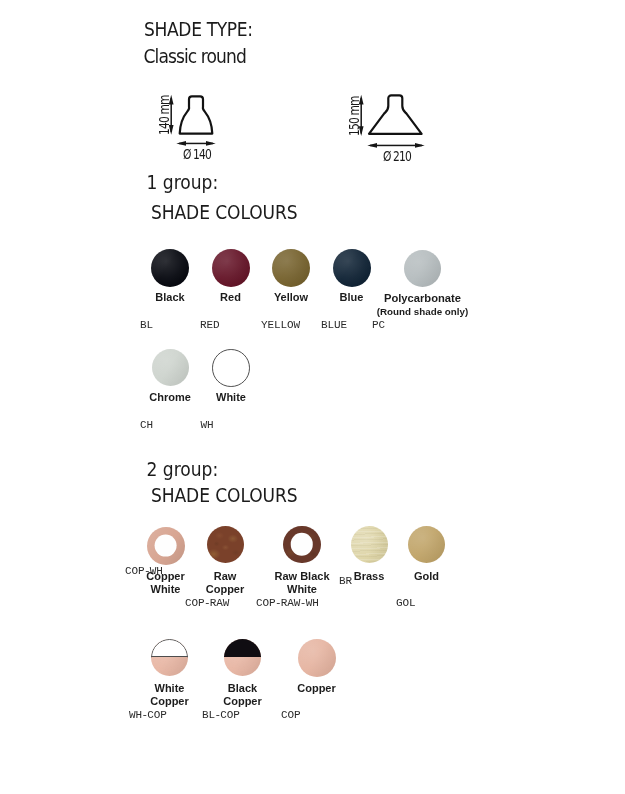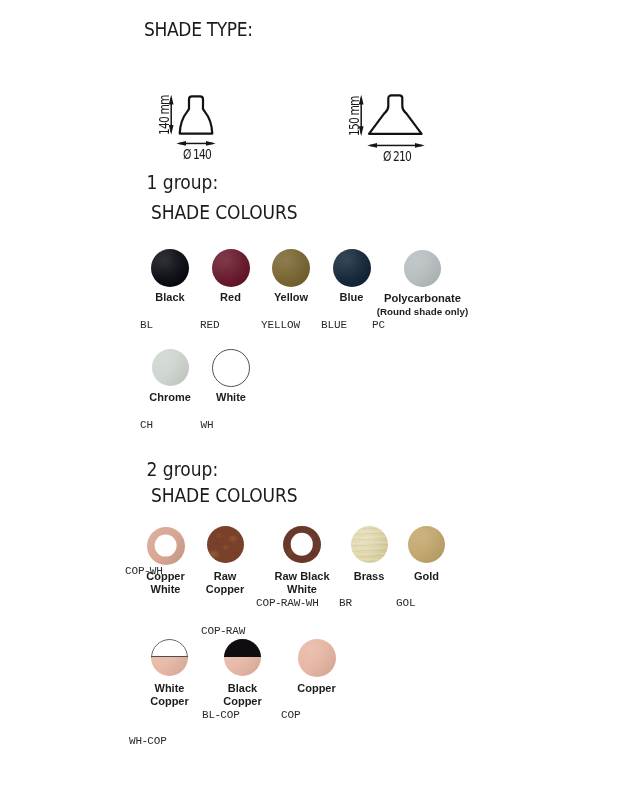--- a/index.html
+++ b/index.html
@@ -75,20 +75,21 @@
        transform-origin:0 0;transform:scaleX(0.85);}
   .dim.vlabel{transform-origin:0 0;transform:rotate(-90deg) scaleX(0.85);}
 </style>
 </head>
 <body>
 
 <div class="page">
 
   <div class="h1 tight" style="left:144px;top:17.5px;">SHADE TYPE:</div>
 
+  <div class="h1 mixed" style="left:143.5px;top:44.5px;">Classic round</div>
 
   <svg class="drawing" style="left:150px;top:88px;" width="70" height="80" viewBox="150 88 70 80">
     <path d="M191.9 96.4 H200.1 A2.9 2.9 0 0 1 203.0 99.3 V107.1
              C201.2 111.3 211.5 112.7 212.3 133.6
              H179.7
              C180.5 112.7 190.8 111.3 189.0 107.1
              V99.3 A2.9 2.9 0 0 1 191.9 96.4 Z" fill="none" stroke="#121212" stroke-width="2.2" stroke-linejoin="round" stroke-linecap="round"></path>
   </svg>
   <svg class="drawing" style="left:165px;top:90px;" width="55" height="80" viewBox="165 90 55 80">
     <g fill="#161616">
@@ -159,37 +160,37 @@
   <div class="sw" style="left:212.2px;top:349.2px;width:37.7px;height:37.7px;background:#fff;border:0.9px solid #505050;box-sizing:border-box;"></div>
   <div class="lbl" style="left:200.5px;top:391px;width:61px;">White</div>
   <div class="code" style="left:200.5px;top:418.5px;width:61px;">WH</div>
 
   <div class="sw ring" style="left: 146.5px; top: 526.5px; width: 38px; height: 38px; --c: #d8a693;"></div>
   <div class="lbl" style="left:133px;top:570px;width:65px;"><span>Copper</span><br><span>White</span></div>
   <div class="code" style="left:125px;top:565px;width:81px;">COP<span class="hy">-</span>WH</div>
 
   <div class="sw patina" style="left: 206.5px; top: 525.5px; width: 37px; height: 37px; --c: #7a412a;"></div>
   <div class="lbl" style="left:192px;top:570px;width:66px;"><span>Raw</span><br><span>Copper</span></div>
-  <div class="code" style="left:185px;top:625px;width:80px;margin-left:16px;">COP<span class="hy">-</span>RAW</div>
+  <div class="code" style="left:185px;top:597px;width:80px;">COP<span class="hy">-</span>RAW</div>
 
   <div class="sw ring patina-ring" style="left: 283px; top: 525.5px; width: 37.5px; height: 37.5px; --c: #68382a;"></div>
   <div class="lbl" style="left:262px;top:570px;width:80px;"><span>Raw Black</span><br><span>White</span></div>
   <div class="code" style="left:256px;top:597px;width:91px;">COP<span class="hy">-</span>RAW<span class="hy">-</span>WH</div>
 
   <div class="sw brushed" style="left: 350.5px; top: 525.5px; width: 37px; height: 37px; --c: #ded5a8;"></div>
   <div class="lbl" style="left:344px;top:570px;width:50px;">Brass</div>
-  <div class="code" style="left:339px;top:597px;width:60px;">BR</div>
+  <div class="code" style="left:339px;top:575px;width:60px;">BR</div>
 
   <div class="sw" style="left: 408px; top: 525.5px; width: 37px; height: 37px; --c: #c1a56a;"></div>
   <div class="lbl" style="left:401px;top:570px;width:51px;">Gold</div>
   <div class="code" style="left:396px;top:597px;width:61px;">GOL</div>
 
   <div class="sw half outline" style="left: 150.5px; top: 638.5px; width: 37.5px; height: 37.5px; --t: #ffffff; --tb: #4d4d4d; --ring: 1; --c: #e8b7a5;"></div>
   <div class="lbl" style="left:137px;top:682px;width:65px;"><span>White</span><br><span>Copper</span></div>
-  <div class="code" style="left:129px;top:735px;width:81px;">WH<span class="hy">-</span>COP</div>
+  <div class="code" style="left:129px;top:709px;width:81px;">WH<span class="hy">-</span>COP</div>
 
   <div class="sw half" style="left: 223.5px; top: 638.5px; width: 37.5px; height: 37.5px; --t: #100d12; --tb: #100d12; --c: #e8b7a5;"></div>
   <div class="lbl" style="left:210px;top:682px;width:65px;"><span>Black</span><br><span>Copper</span></div>
   <div class="code" style="left:202px;top:709px;width:81px;">BL<span class="hy">-</span>COP</div>
 
   <div class="sw" style="left: 297.5px; top: 638.5px; width: 38px; height: 38px; --c: #e6b5a2;"></div>
   <div class="lbl" style="left:286px;top:682px;width:61px;">Copper</div>
   <div class="code" style="left:281px;top:709px;width:71px;">COP</div>
 
 </div>

